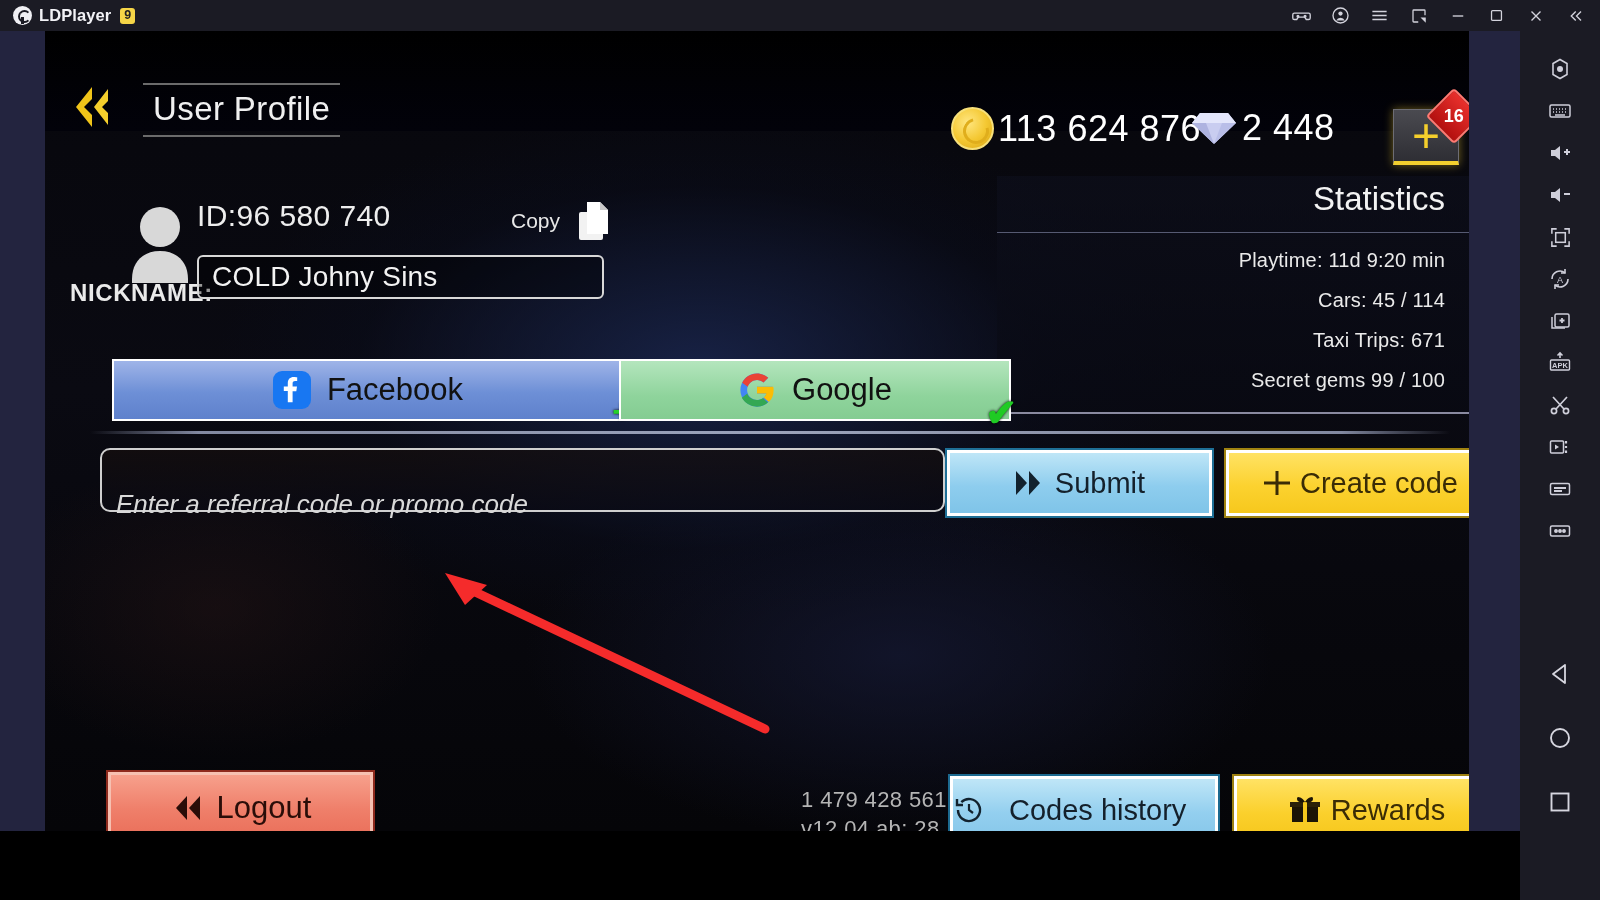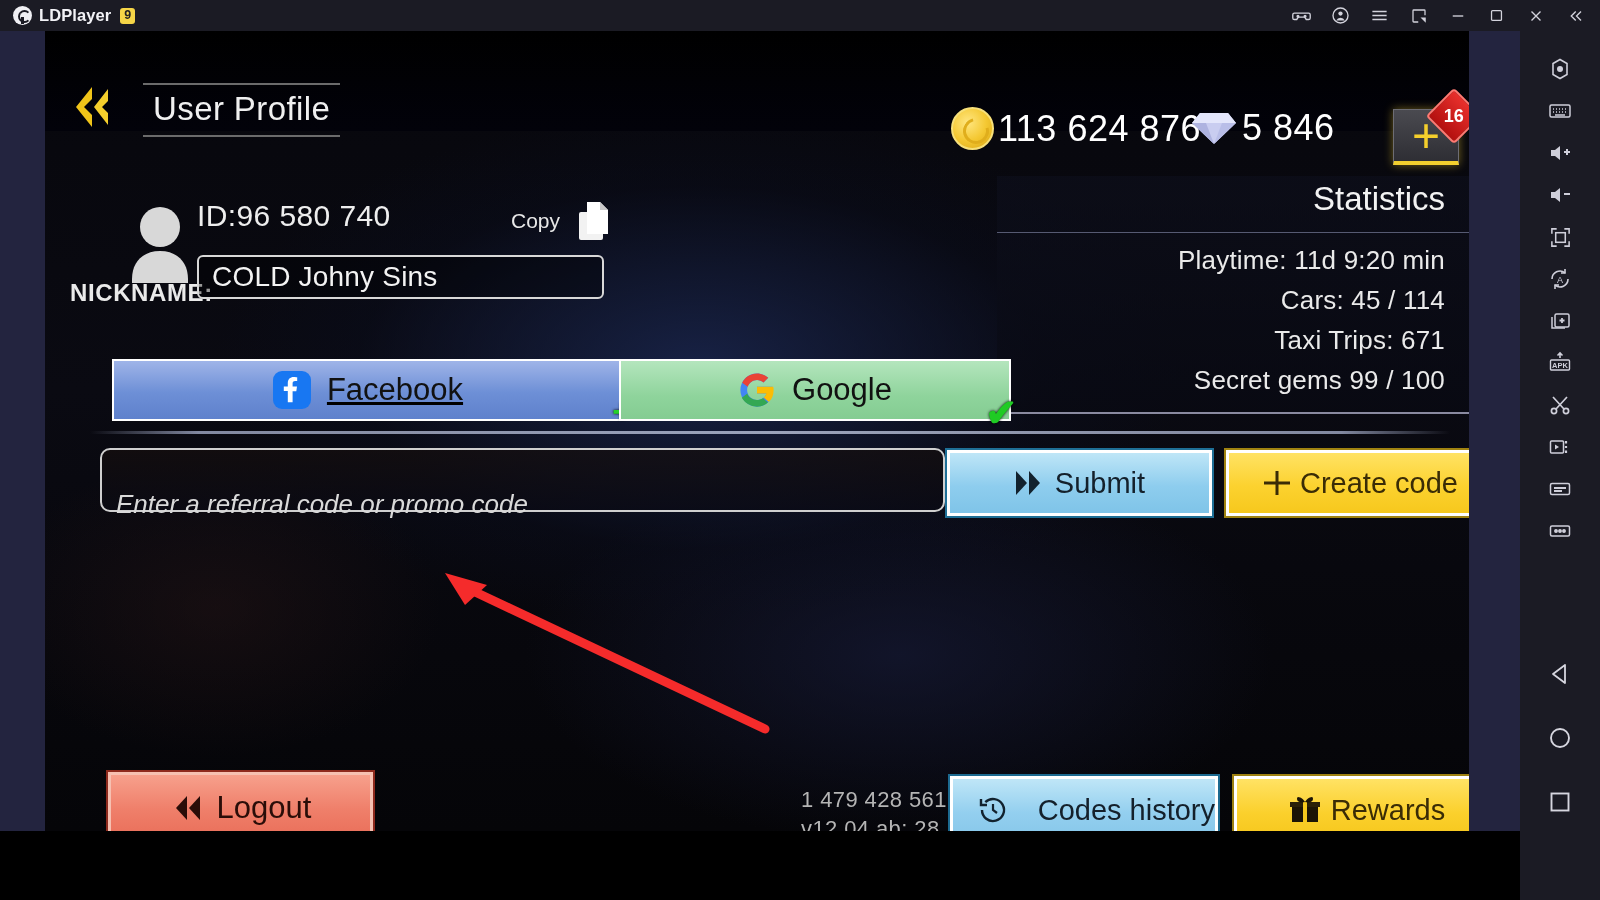--- a/index.html
+++ b/index.html
@@ -151,32 +151,31 @@
     position: absolute; left: 952px; top: 145px; width: 472px; height: 238px;
     background: linear-gradient(180deg, rgba(14,16,30,.55) 0%, rgba(8,9,18,.75) 100%);
     border-bottom: 2px solid #8a8aa0;
   }
   .stats-title {
     position: absolute; right: 24px; top: 4px; color: #f2f2f2;
     font-size: 33px; font-weight: 500;
   }
   .stats-rule { position: absolute; left: 0; right: 0; top: 56px; height: 1px; background: #565a72; }
   .stats-list { position: absolute; right: 24px; top: 64px; text-align: right; }
-  .stat-row { color: #eaeaea; font-size: 26px; line-height: 40px; letter-spacing: .2px; }
+  .stat-row { color: #eaeaea; font-size: 20px; line-height: 40px; letter-spacing: .2px; }
 
   
   .social-row { position: absolute; left: 22px; top: 284px; }
   .sbtn {
     position: absolute; height: 62px; border: 2px solid #fff;
     display: flex; align-items: center; justify-content: center; gap: 16px;
   }
   .sbtn-fb {
     left: 45px; top: 44px; width: 512px;
     background: linear-gradient(180deg,#9fb4e8 0%, #6d8fd6 55%, #5f81cc 100%);
-    text-decoration: underline;
   }
   .sbtn-gg {
     left: 552px; top: 44px; width: 392px;
     background: linear-gradient(180deg,#b4e5bd 0%, #8fd49c 60%, #84cc92 100%);
   }
   .sbtn-label { color: #111; font-size: 31px; font-weight: 500; }
   .badge-plus {
     position: absolute; right: -10px; bottom: -12px; font-size: 34px; color: #25d02a;
     font-weight: bold; text-shadow: 0 0 3px #000;
   }
@@ -226,21 +225,21 @@
   }
   .btn-logout-label { color: #2a0d08; font-size: 31px; font-weight: 500; }
   .version-text {
     position: absolute; left: 756px; top: 754px; color: #b5b5b5;
     font-size: 22px; line-height: 29px; letter-spacing: .4px;
   }
   .btn-history {
     position: absolute; left: 905px; top: 745px; width: 268px; height: 68px;
     background: linear-gradient(180deg,#bfe6f7 0%, #93cfef 55%, #85c6e9 100%);
     border: 3px solid #fff; box-shadow: 0 0 0 2px #1c6a90;
-    display: flex; align-items: center; justify-content: space-between; gap: 24px; padding-left: 24px;
+    display: flex; align-items: center; justify-content: flex-start; gap: 24px;
   }
   .btn-rewards {
     position: absolute; left: 1189px; top: 745px; width: 266px; height: 68px;
     background: linear-gradient(180deg,#ffe264 0%, #fbd02c 55%, #f5c61b 100%);
     border: 3px solid #fff; box-shadow: 0 0 0 2px #9d8010;
     display: flex; align-items: center; justify-content: center; gap: 10px;
   }
 
   .annotation-arrow { position: absolute; left: 380px; top: 520px; pointer-events: none; }
 
@@ -328,21 +327,21 @@
       <div class="coin-icon"></div>
       <span class="cur-val">113 624 876</span>
     </div>
     <div class="currency" style="left:1145px;">
       <svg class="gem-icon" viewBox="0 0 48 38">
         <path d="M10 4h28l8 10-22 21L2 14z" fill="#c9cdf0"></path>
         <path d="M10 4h28l8 10H2z" fill="#e3e6fb"></path>
         <path d="M24 35 2 14h14z" fill="#aeb3e0"></path>
         <path d="M24 35 46 14H32z" fill="#b9bee8"></path>
       </svg>
-      <span class="cur-val">5 846</span>
+      <span class="cur-val">2 448</span>
     </div>
 
     <div class="plus-btn">
       <span class="plus-glyph">+</span>
       <div class="plus-badge">
         <span>16</span>
       </div>
     </div>
 
     <svg class="avatar" viewBox="0 0 84 80">

